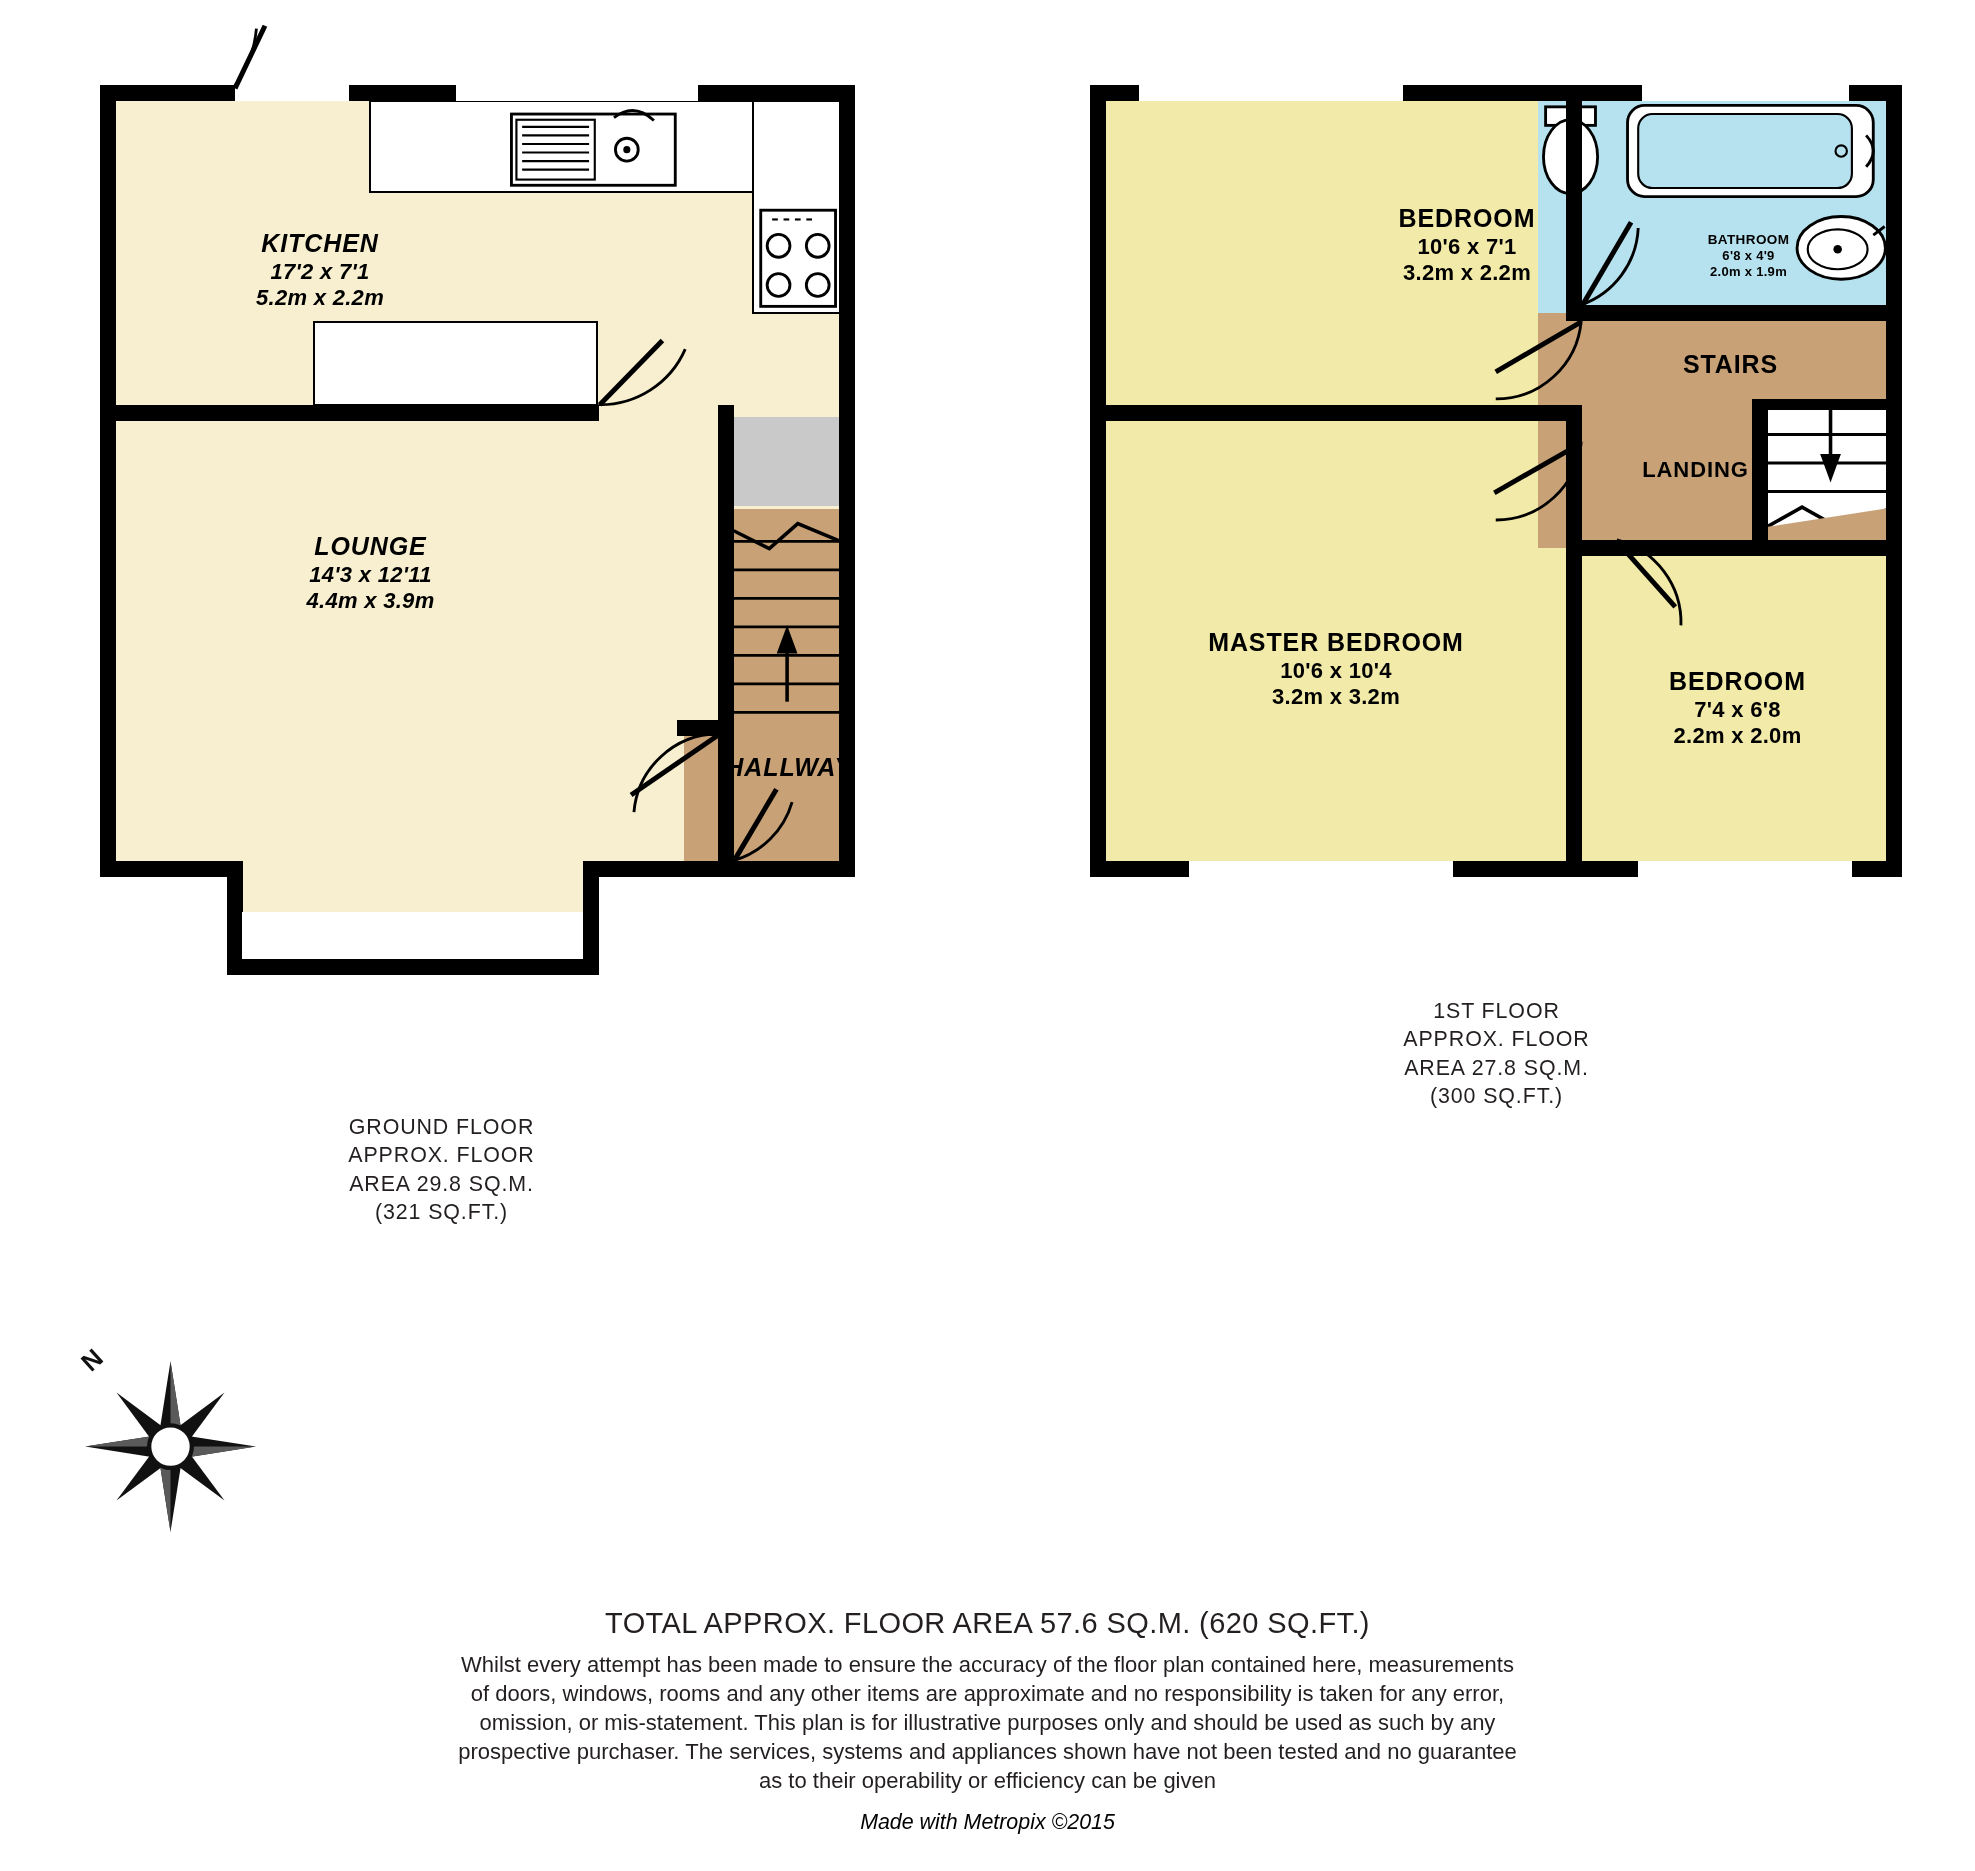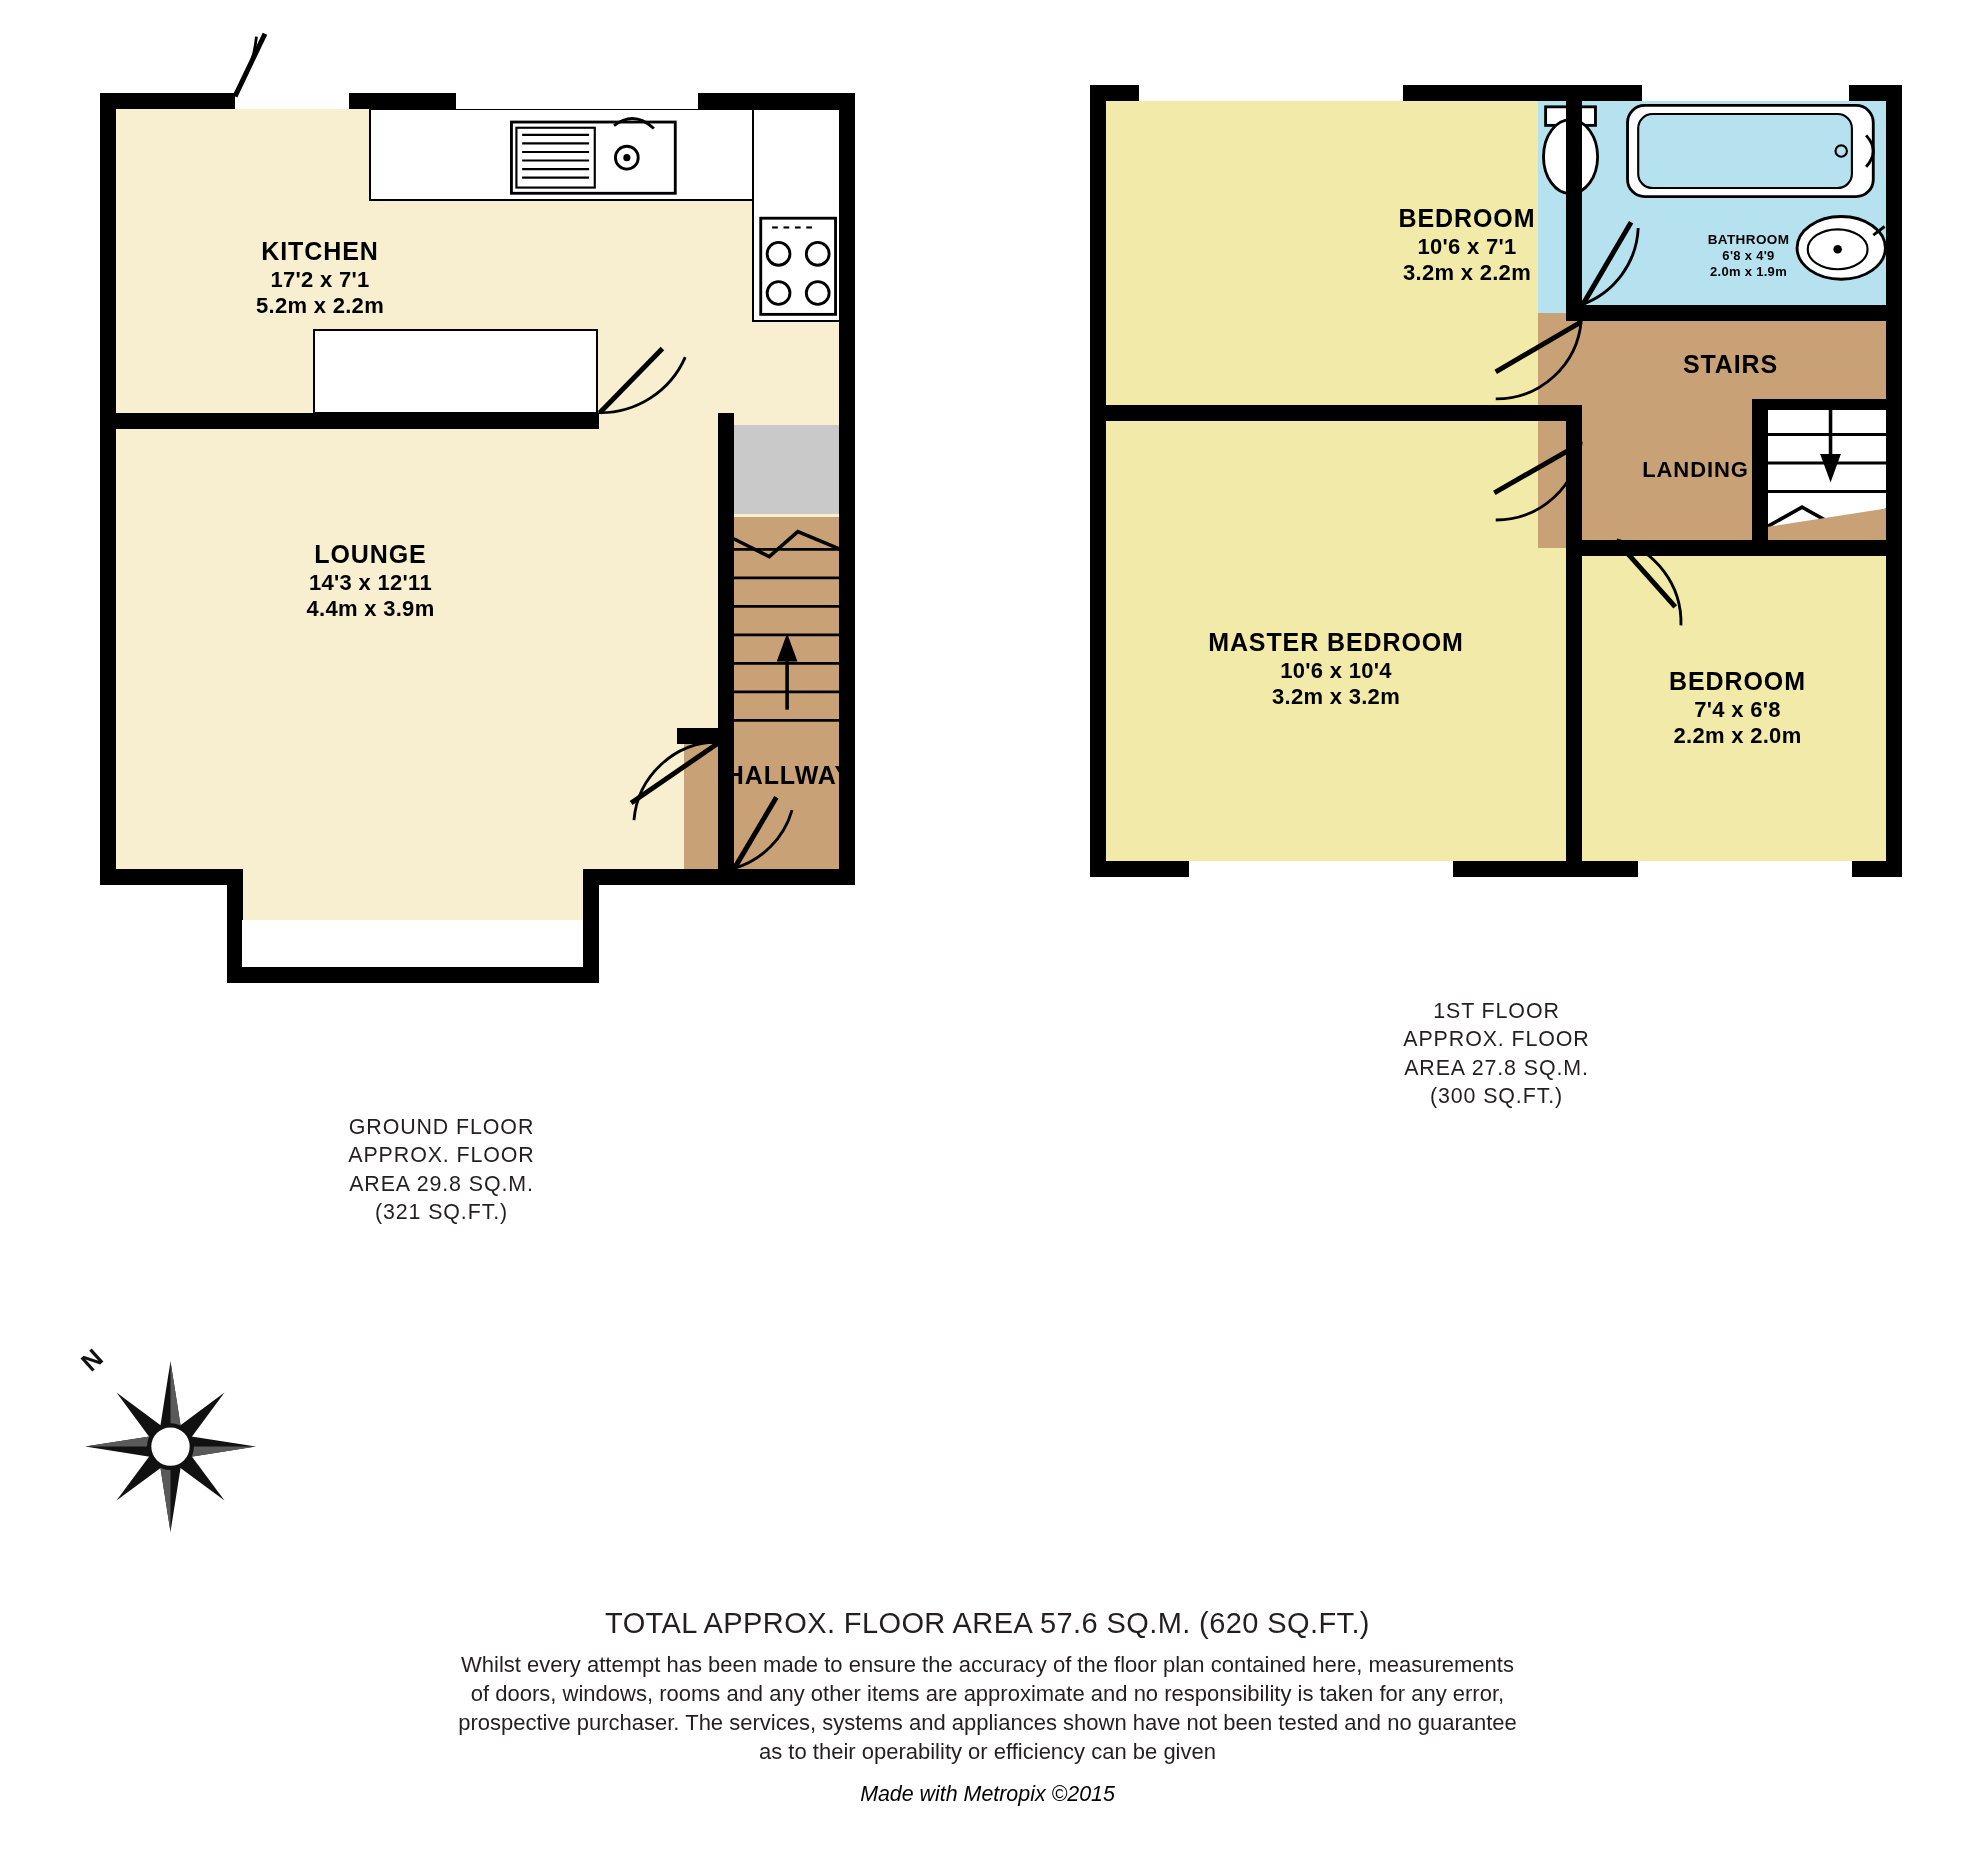--- a/index.html
+++ b/index.html
@@ -80,21 +80,21 @@
   }
   svg.overlay {
     position: absolute;
     left: 0; top: 0;
     pointer-events: none;
   }
 </style>
 </head>
 <body>
 
-<div class="plan" style="left:0px; top:8px; width:926px; height:1033px;">
+<div class="plan" style="left:0px; top:0px; width:926px; height:1033px;font-style:italic;">
 
   <div class="room cream" style="left:107px; top:93px; width:741px; height:321px;"></div>
 
   <div class="room cream" style="left:107px; top:413px; width:620px; height:463px;"></div>
 
   <div class="room cream" style="left:228px; top:876px; width:370px; height:93px;"></div>
 
   <div class="room cream" style="left:727px; top:413px; width:121px; height:463px;"></div>
 
   <div class="room grey" style="left:734px; top:417px; width:107px; height:89px;"></div>
@@ -358,18 +358,19 @@
     </g>
     <text x="28" y="36" font-family="Liberation Sans, sans-serif" font-size="36" font-weight="bold" fill="#111" transform="rotate(-42 28 36)">N</text>
   </svg>
 </div>
 
 <div class="footer" style="top:1607px;">
   <div class="total">TOTAL APPROX. FLOOR AREA 57.6 SQ.M. (620 SQ.FT.)</div>
   <div class="disclaimer">
     <div>Whilst every attempt has been made to ensure the accuracy of the floor plan contained here, measurements</div>
     <div>of doors, windows, rooms and any other items are approximate and no responsibility is taken for any error,</div>
+    <div>omission, or mis-statement. This plan is for illustrative purposes only and should be used as such by any</div>
     <div>prospective purchaser. The services, systems and appliances shown have not been tested and no guarantee</div>
     <div>as to their operability or efficiency can be given</div>
   </div>
   <div class="made">Made with Metropix ©2015</div>
 </div>
 
 
 </body></html>

